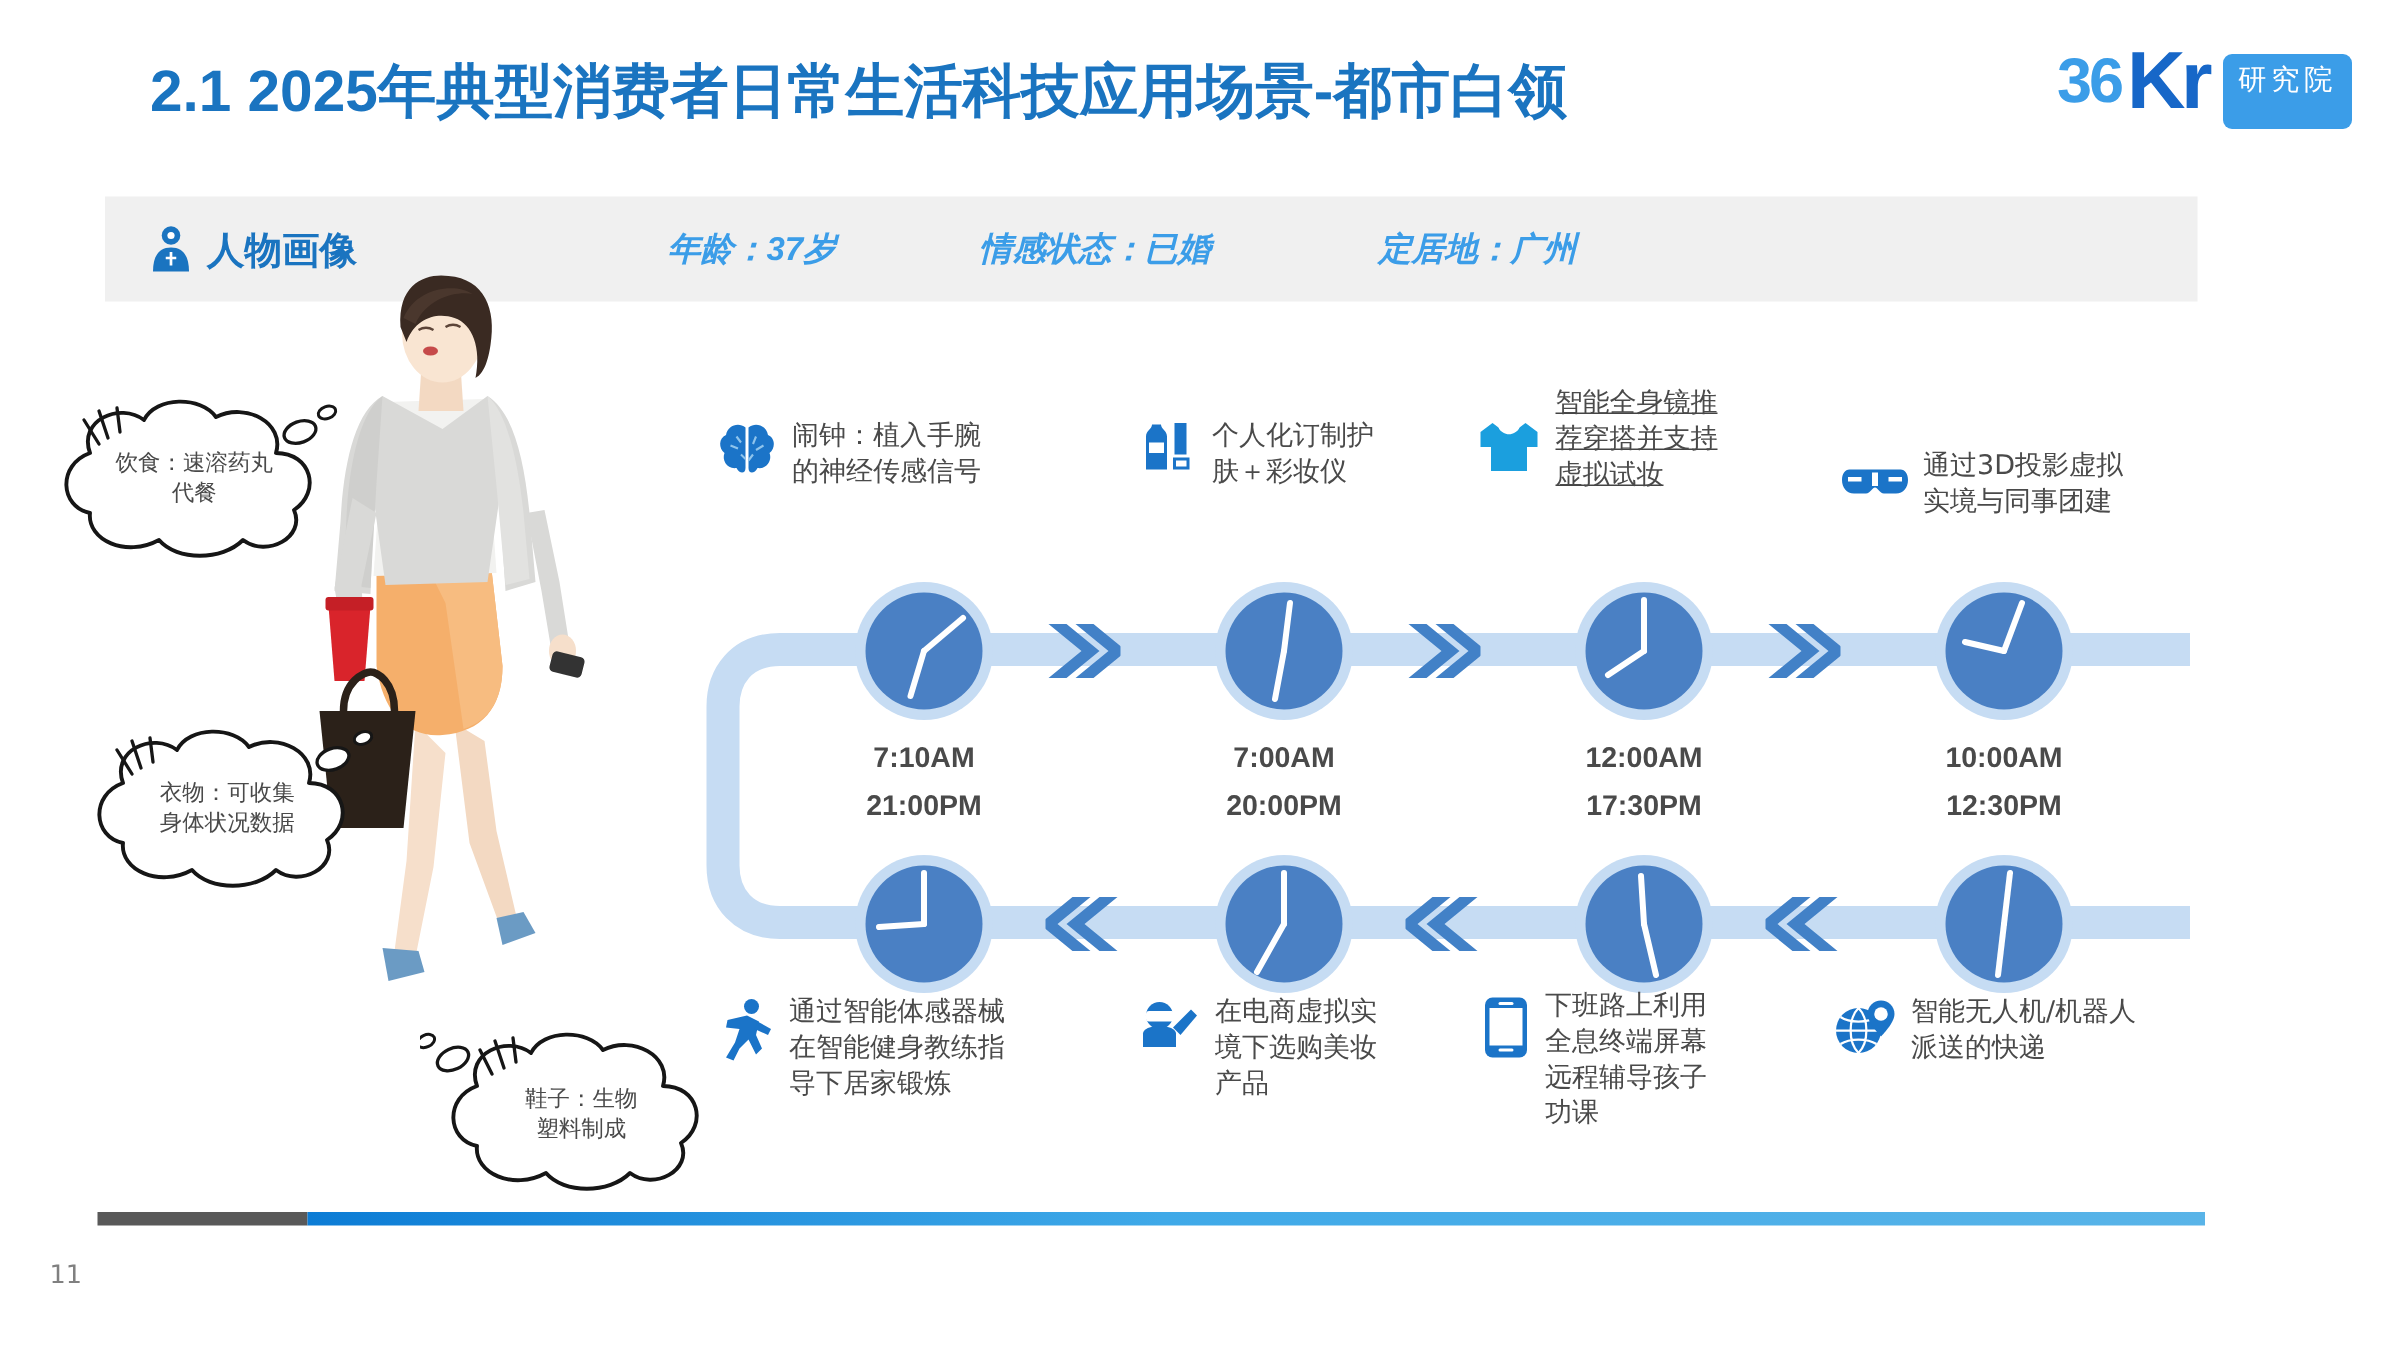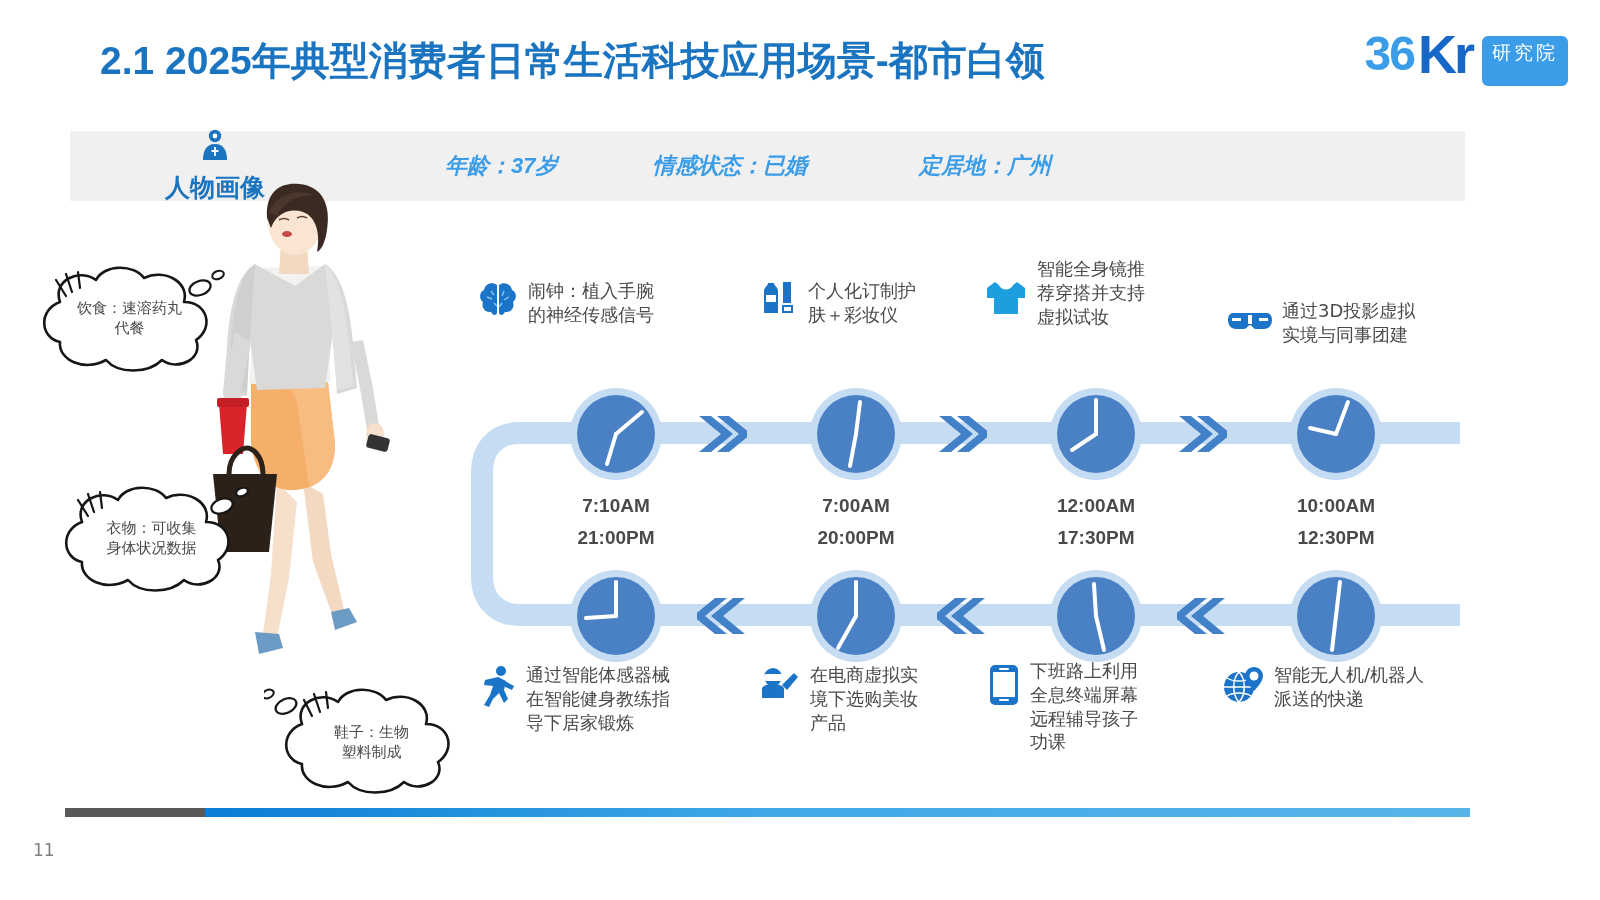--- a/index.html
+++ b/index.html
@@ -18,40 +18,40 @@
     font-size:39px;font-weight:bold;color:#1A74C0;
     letter-spacing:0px;white-space:nowrap;
   }
 
   
   .logo{
     position:absolute;right:32px;top:22px;
     display:flex;align-items:center;gap:8px;
   }
   .logo-36{
-    font-size:48px;font-weight:bold;color:#3B9DE8;
+    font-size:42px;font-weight:bold;color:#3B9DE8;
     letter-spacing:-2px;line-height:1;
   }
   .logo-K{
     font-size:54px;font-weight:bold;color:#1767C8;
     line-height:1;margin-left:-4px;letter-spacing:-3px;
   }
   .logo-badge{
     background:#3B9DE8;color:#fff;border-radius:6px;
     font-size:19px;padding:4px 10px 20px;letter-spacing:3px;
     font-weight:500;margin-left:2px;margin-top:14px;
   }
 
   
   .profile-bar{
     position:absolute;left:70px;top:131px;width:1395px;height:70px;
     background:#F0F0F0;display:flex;align-items:center;
   }
   .profile-title{
-    display:flex;align-items:center;gap:10px;margin-left:30px;width:230px;flex-direction:column;
+    display:flex;align-items:center;gap:10px;margin-left:30px;width:230px;
   }
   .person-icon{width:28px;height:32px;flex:0 0 auto;}
   .profile-title-text{
     font-size:25px;font-weight:bold;color:#1A74C0;white-space:nowrap;
   }
   .profile-field{
     font-size:22px;font-weight:bold;font-style:italic;color:#3B9DE8;
     white-space:nowrap;
   }
   .pf1{position:absolute;left:375px;}
@@ -67,21 +67,21 @@
   .bubble svg{position:absolute;left:0;top:0;}
   .bubble-text{
     position:absolute;width:100%;text-align:center;
     font-size:15px;color:#4a4a4a;line-height:1.35;
     font-family:"DejaVu Sans","Liberation Sans",sans-serif;
   }
   #bubble-food{left:22px;top:262px;width:215px;height:115px;}
   #bubble-food .bubble-text{top:36px;}
   #bubble-cloth{left:44px;top:482px;width:215px;height:115px;}
   #bubble-cloth .bubble-text{top:36px;}
-  #bubble-shoe{left:264px;top:684px;width:215px;height:115px;}
+  #bubble-shoe{left:280px;top:684px;width:215px;height:115px;}
   #bubble-shoe .bubble-text{top:38px;}
 
   
   .timeline{position:absolute;left:460px;top:255px;width:1020px;height:540px;}
   .track{position:absolute;left:0;top:0;}
 
   .node{position:absolute;width:92px;height:92px;}
   .node .ring{
     position:absolute;inset:0;border-radius:50%;
     background:#C6DCF3;
@@ -349,21 +349,21 @@
         <path d="M4 12 C4 8 8 7 8 4 L14 4 C14 7 18 8 18 12 L18 34 L4 34 Z" fill="#1B74C8"></path>
         <rect x="6" y="16" width="10" height="7" fill="#ffffff"></rect>
         <path d="M23 3 L31 3 L31 24 L23 24 Z" fill="#1B74C8"></path>
         <rect x="22" y="26" width="11" height="8" fill="#1B74C8"></rect>
         <rect x="24" y="28" width="7" height="4" fill="#ffffff"></rect>
       </svg>
       <div class="txt" style="white-space: pre-line;">个人化订制护
 肤＋彩妆仪</div>
     </div>
 
-    <div class="cap cap-top" style="left:525px;top:2px;width:200px;">
+    <div class="cap cap-top" style="left:525px;top:2px;width:200px;text-decoration:underline;">
       <svg class="ico" width="42" height="40" viewBox="0 0 42 40" style="margin-top:22px;">
         <path d="M14 6 L10 3 L2 9 L2 19 L9 19 L9 35 L33 35 L33 19 L40 19 L40 9 L32 3 L28 6 C26 11 16 11 14 6 Z" fill="#1B9FDE"></path>
         <path d="M14 6 C17 12 25 12 28 6 L24 5 C22 8 20 8 18 5 Z" fill="#ffffff"></path>
       </svg>
       <div class="txt" style="white-space: pre-line;">智能全身镜推
 荐穿搭并支持
 虚拟试妆</div>
     </div>
 
     <div class="cap cap-top" style="left:768px;top:44px;width:215px;">

